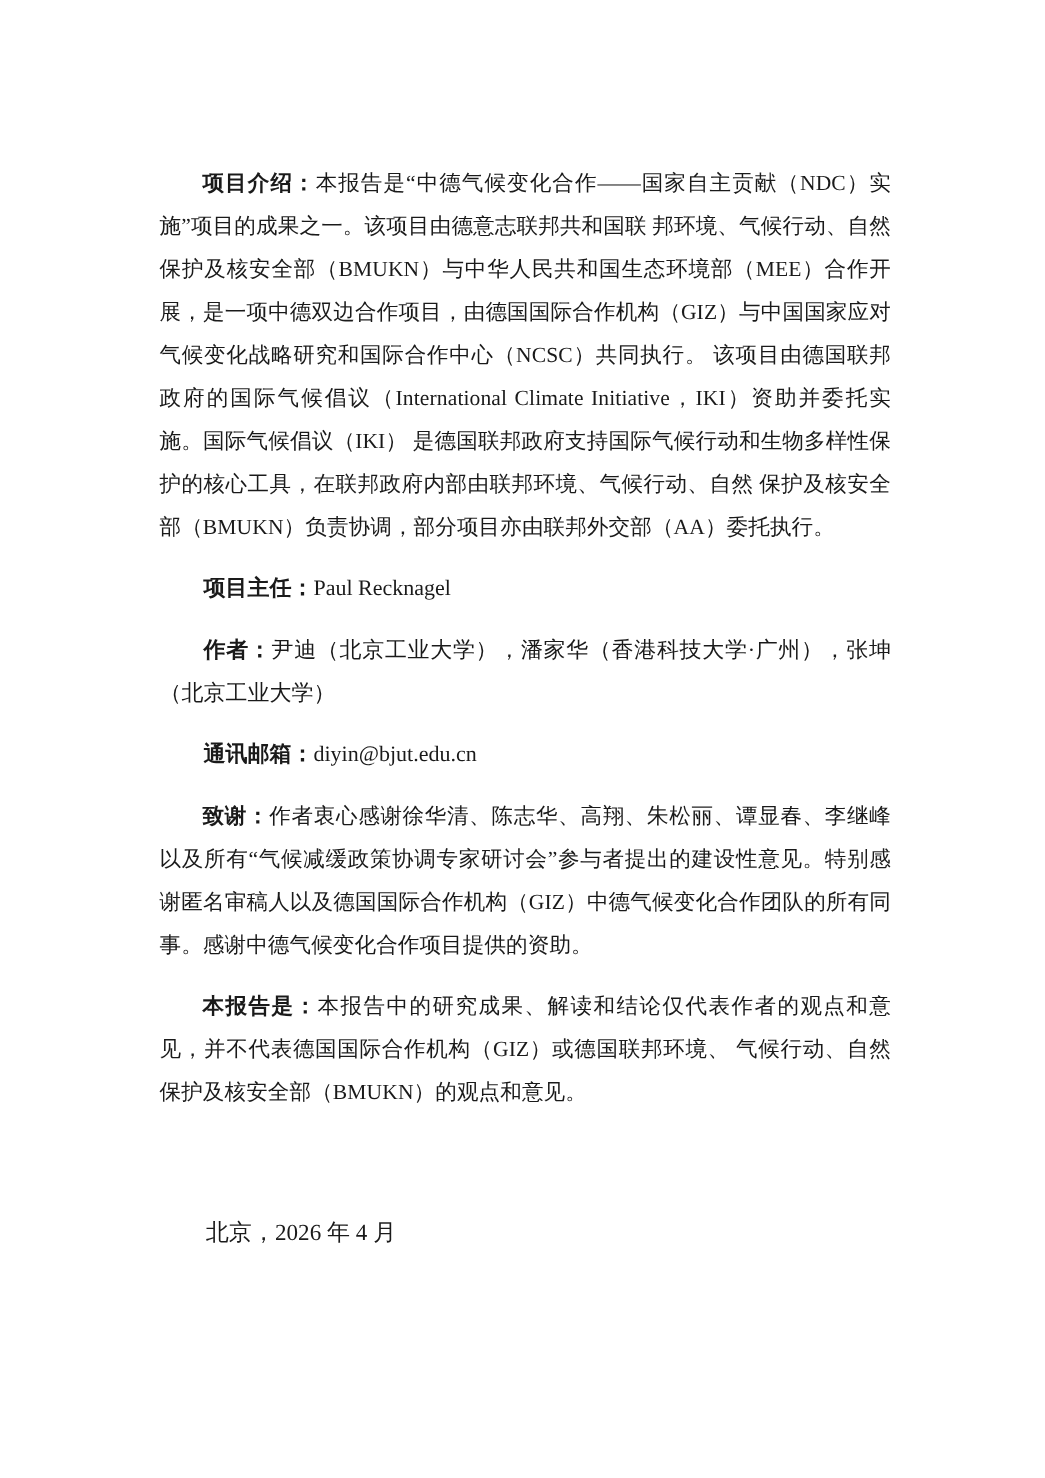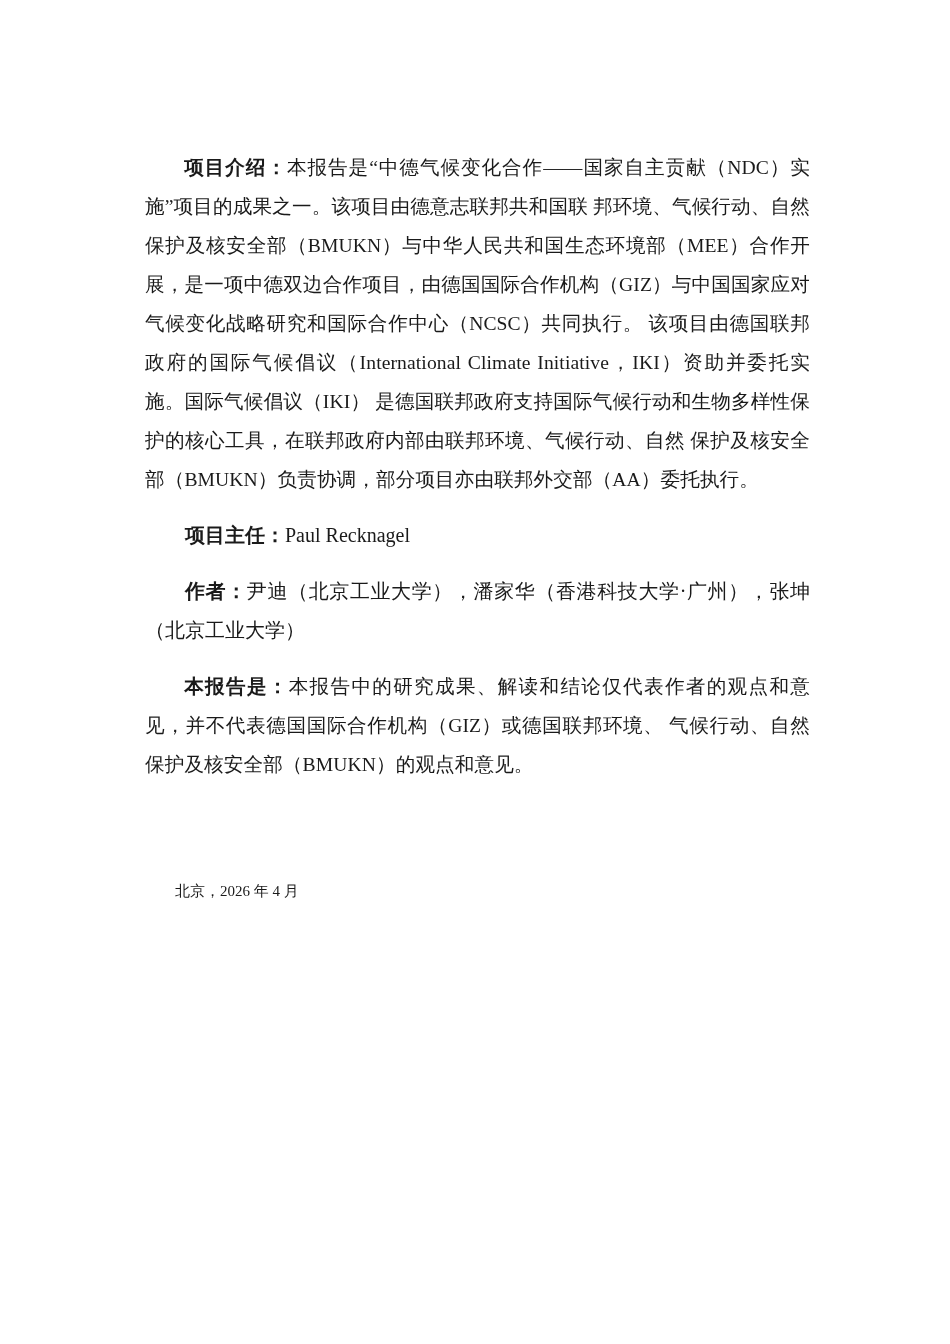--- a/index.html
+++ b/index.html
@@ -56,39 +56,41 @@
   }
 
   .latin {
     font-family: "Liberation Serif", "DejaVu Serif", serif;
     letter-spacing: 0;
   }
 
   .date-line {
     margin: 0;
     padding-top: 71px;
-    font-size: 15px;
+    font-size: 21px;
     line-height: 39px;
     text-indent: 2em;
     text-align: left;
   }
 </style>
 </head>
 <body>
 
 <div class="page">
   <div class="doc-body">
 
     <p class="para"><span class="label">项目介绍：</span><span>本报告是“中德气候变化合作——国家自主贡献（NDC）实施”项目的成果之一。该项目由德意志联邦共和国联 邦环境、气候行动、自然保护及核安全部（BMUKN）与中华人民共和国生态环境部（MEE）合作开展，是一项中德双边合作项目，由德国国际合作机构（GIZ）与中国国家应对气候变化战略研究和国际合作中心（NCSC）共同执行。 该项目由德国联邦政府的国际气候倡议（International Climate Initiative，IKI）资助并委托实施。国际气候倡议（IKI） 是德国联邦政府支持国际气候行动和生物多样性保护的核心工具，在联邦政府内部由联邦环境、气候行动、自然 保护及核安全部（BMUKN）负责协调，部分项目亦由联邦外交部（AA）委托执行。</span></p>
 
     <p class="field"><span class="label">项目主任：</span><span class="latin">Paul Recknagel</span></p>
 
     <p class="field"><span class="label">作者：</span><span>尹迪（北京工业大学），潘家华（香港科技大学·广州），张坤（北京工业大学）</span></p>
 
+    <p class="field"><span class="label">通讯邮箱：</span><span class="latin">diyin@bjut.edu.cn</span></p>
 
 
+    <p class="para"><span class="label">致谢：</span><span>作者衷心感谢徐华清、陈志华、高翔、朱松丽、谭显春、李继峰以及所有“气候减缓政策协调专家研讨会”参与者提出的建设性意见。特别感谢匿名审稿人以及德国国际合作机构（GIZ）中德气候变化合作团队的所有同事。感谢中德气候变化合作项目提供的资助。</span></p>
 
     <p class="para"><span class="label">本报告是：</span><span>本报告中的研究成果、解读和结论仅代表作者的观点和意见，并不代表德国国际合作机构（GIZ）或德国联邦环境、 气候行动、自然保护及核安全部（BMUKN）的观点和意见。</span></p>
 
     <p class="date-line">北京，2026 年 4 月</p>
 
   </div>
 </div>
 
 </body></html>

